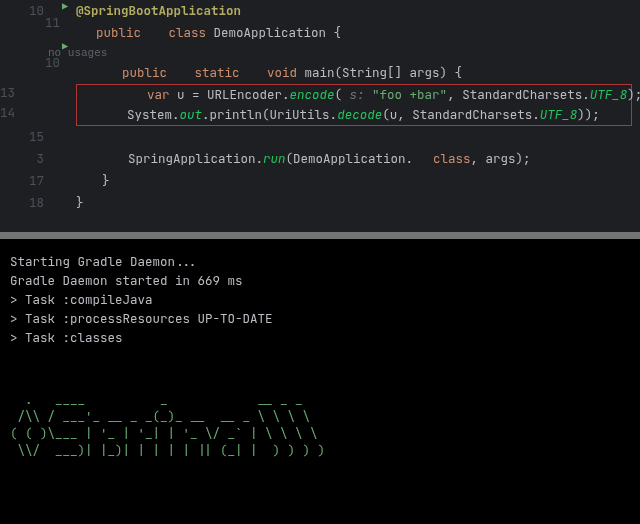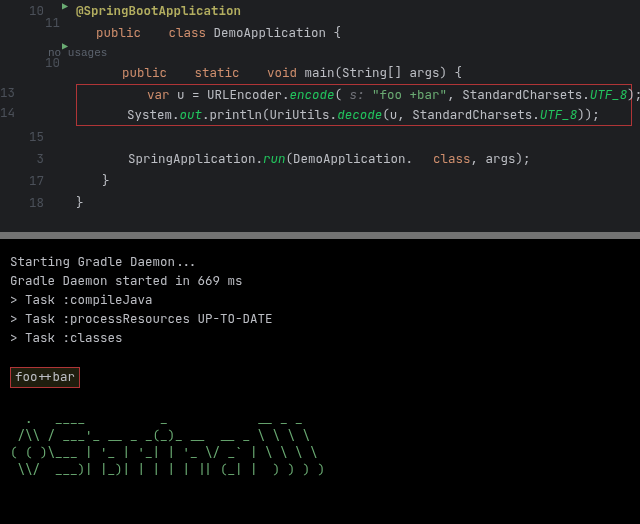--- a/index.html
+++ b/index.html
@@ -146,19 +146,18 @@
 
 </div>
 
 <div class="console">
   <div class="console-line">Starting Gradle Daemon...</div>
   <div class="console-line">Gradle Daemon started in 669 ms</div>
   <div class="console-line">&gt; Task :compileJava</div>
   <div class="console-line">&gt; Task :processResources UP-TO-DATE</div>
   <div class="console-line">&gt; Task :classes</div>
   <div class="console-line"></div>
-  <div class="console-line"><span class="out-highlight">foo++bar</span></div>
   <div class="console-line"></div>
   <div class="ascii">  .   ____          _            __ _ _
  /\\ / ___'_ __ _ _(_)_ __  __ _ \ \ \ \
 ( ( )\___ | '_ | '_| | '_ \/ _` | \ \ \ \
  \\/  ___)| |_)| | | | | || (_| |  ) ) ) )</div>
 </div>
 
 </body></html>

